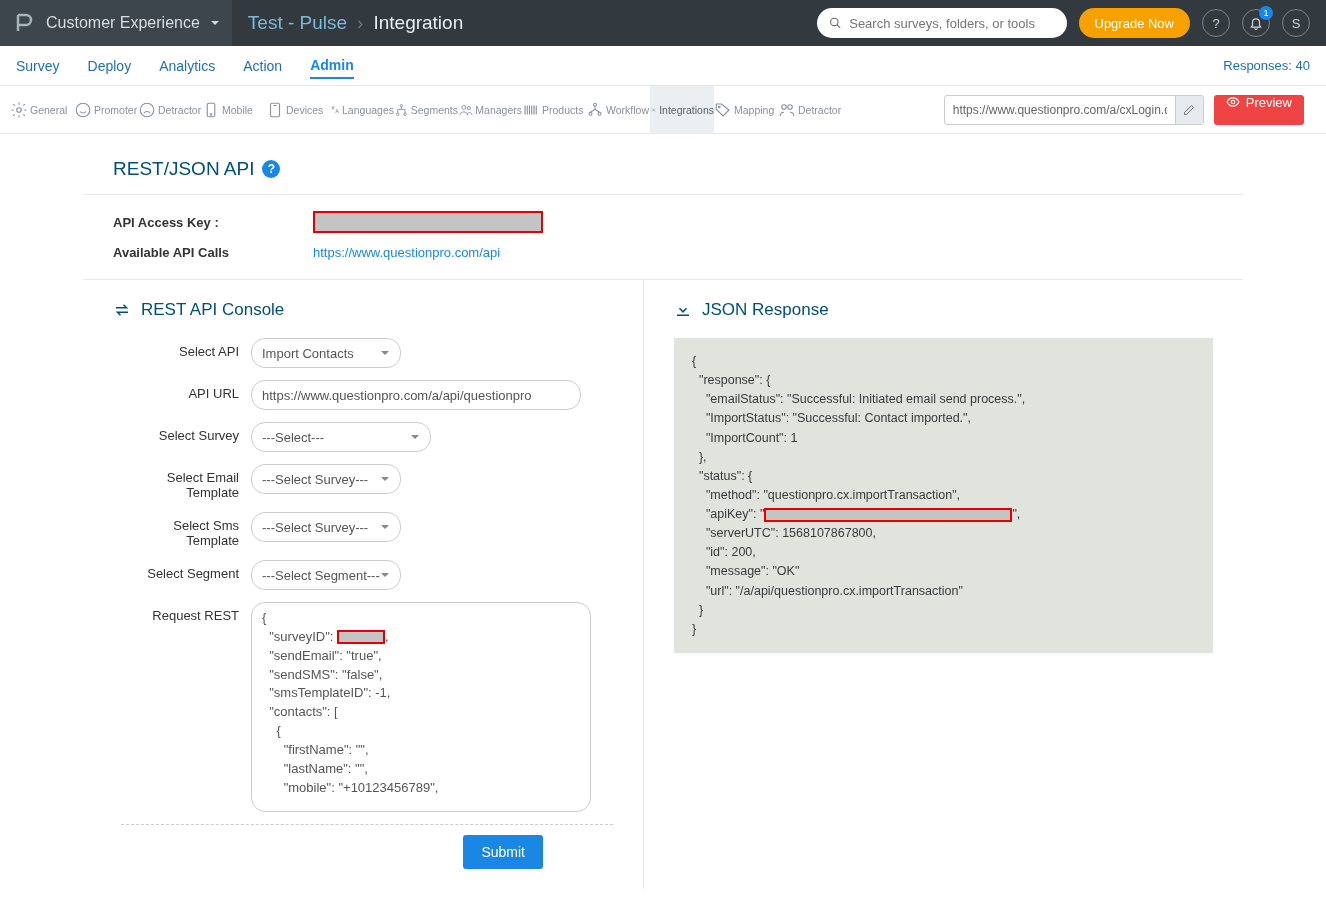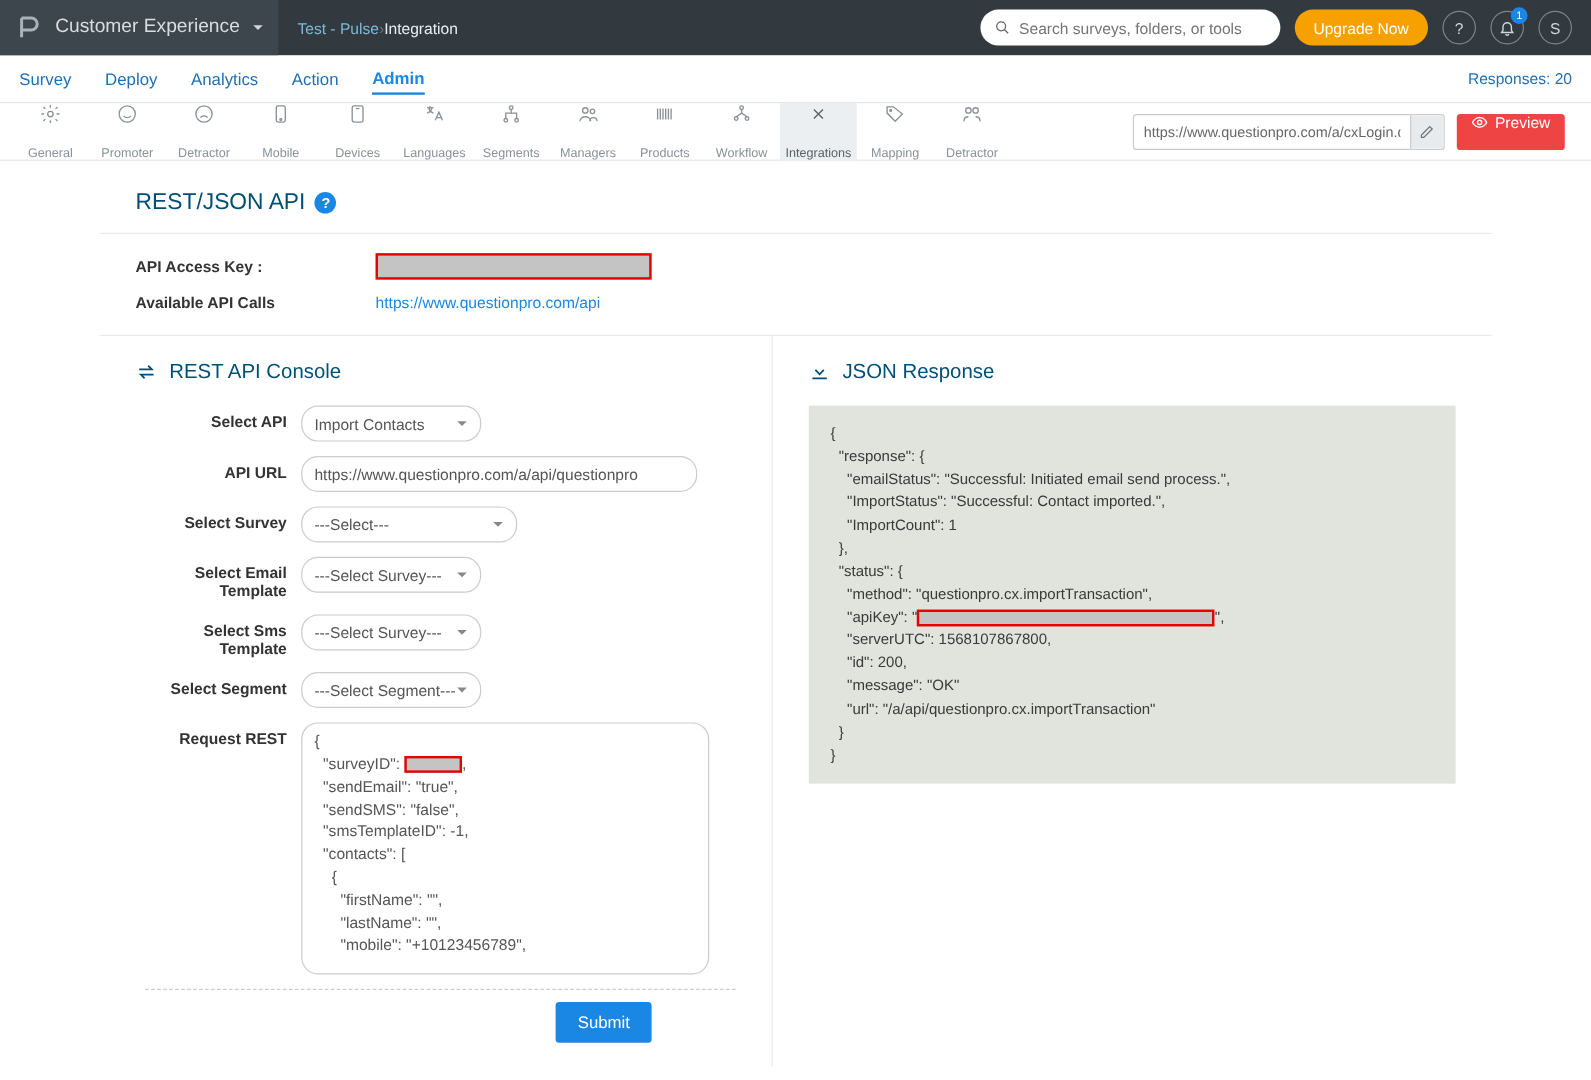--- a/index.html
+++ b/index.html
@@ -1,36 +1,36 @@
 <!DOCTYPE html>
 <html><head>
 <meta charset="utf-8">
 <style>
 *{box-sizing:border-box;margin:0;padding:0;font-family:"Segoe UI",Arial,sans-serif}
 body{background:#fff;color:#333}
 .topbar{background:#323a40;height:46px;display:flex;align-items:center;color:#d0d6da}
 .brand-box{background:#3d464d;height:46px;display:flex;align-items:center;padding:0 12px;gap:10px}
 .logo{width:24px;height:24px;color:#a7b2b9}
 .brand{color:#d8dde1;font-size:16px}
-.bc{padding:0 16px;font-size:13px;display:flex;align-items:flex-start;}
+.bc{padding:0 16px;font-size:19px;display:flex;align-items:flex-start;gap:10px}
 .bc-a{color:#7fb8d6}
 .bc-sep{color:#6a757d}
 .bc-b{color:#e7eff4}
 .top-right{margin-left:auto;display:flex;align-items:center;gap:12px;padding-right:16px}
 .search{background:#fff;border-radius:18px;height:30px;display:flex;align-items:center;padding:0 12px;width:250px;gap:8px}
 .search input{border:none;outline:none;font-size:13px;width:100%;color:#555}
 .upgrade{background:#f7a100;color:#fff;border:none;border-radius:18px;height:30px;padding:0 16px;font-size:13px;cursor:pointer}
 .circle-btn{width:28px;height:28px;border:1px solid #7c848a;border-radius:50%;display:flex;align-items:center;justify-content:center;color:#d0d6da;font-size:13px;cursor:pointer;position:relative}
 .badge{position:absolute;top:-4px;right:-4px;background:#1b87e5;color:#fff;border-radius:8px;font-size:9px;min-width:14px;height:14px;display:flex;align-items:center;justify-content:center;padding:0 3px}
 .tabs{display:flex;align-items:center;height:40px;border-bottom:1px solid #e5e5e5;padding:0 16px;gap:28px}
 .tab{color:#1f6fb3;font-size:14px;cursor:pointer;padding:4px 0}
 .tab.active{color:#1b87e5;border-bottom:2px solid #1b87e5;font-weight:700}
 .tabs .resp{margin-left:auto;color:#1f6fb3;font-size:13px}
 .toolbar{display:flex;align-items:center;height:48px;border-bottom:1px solid #e5e5e5;padding:0 10px}
-.tool{display:flex;flex-direction:column;align-items:center;justify-content:space-between;width:64px;height:48px;color:#8a9199;font-size:10px;gap:2px;cursor:pointer}
+.tool{display:flex;flex-direction:row;align-items:center;justify-content:flex-start;width:64px;height:48px;color:#8a9199;font-size:10px;gap:2px;cursor:pointer}
 .tool.active{background:#ebeff1;color:#5a6369}
 .tool svg{width:18px;height:18px}
 .tool span{font-size:10.5px}
 .url-prev{margin-left:auto;display:flex;align-items:center;gap:10px;padding-right:12px}
 .url-box{display:flex;align-items:center;border:1px solid #ccc;border-radius:3px;height:30px;overflow:hidden}
 .url-box input{border:none;outline:none;padding:0 8px;font-size:12px;width:230px;color:#666}
 .url-box .pencil{width:28px;height:28px;display:flex;align-items:center;justify-content:center;background:#e8ebed;border-left:1px solid #ccc;color:#6a737a;cursor:pointer}
 .preview-btn{background:#ef4444;color:#fff;border:none;border-radius:3px;height:30px;padding:0 12px;font-size:13px;display:flex;gap:6px;cursor:pointer}
 .main{max-width:1180px;margin:0 auto}
 .panel-head{padding:24px 30px 14px 30px;margin:0 10px}
@@ -40,21 +40,21 @@
 .info-row{display:flex;align-items:center;height:30px}
 .info-lbl{width:200px;color:#333;font-size:13px;font-weight:600}
 .redact{background:#c4c4c4;border:2px solid #e60000;width:230px;height:22px}
 .link{color:#1b87e5;font-size:13px;text-decoration:none}
 .cols{display:flex;margin:0 10px}
 .col-l{flex:0 0 560px;padding:20px 30px}
 .col-r{flex:1;padding:20px 30px;border-left:1px solid #e9e9e9;min-height:520px}
 .section-h{color:#005075;font-size:17px;display:flex;align-items:center;gap:10px;margin-bottom:18px}
 .form{padding-left:8px}
 .frow{display:flex;margin-bottom:12px}
-.flbl{width:130px;text-align:right;padding-right:12px;color:#333;font-size:13px;padding-top:6px;font-weight:700}
+.flbl{width:130px;text-align:right;padding-right:12px;color:#333;font-size:13px;padding-top:6px;font-weight:400}
 .fsel,.finput,.ftext{border:1px solid #ccc;border-radius:14px;font-size:13px;padding:6px 10px;color:#555;background:#fff}
 .fsel{width:150px;height:30px;display:flex;align-items:center;justify-content:space-between;cursor:pointer}
 .fsel.wide{width:180px}
 .finput{width:330px;height:30px}
 .ftext{width:340px;height:210px;overflow:auto;font-family:inherit;font-size:13px;line-height:1.45;white-space:pre;resize:none;position:relative}
 .ftext .red-inline{background:#c4c4c4;border:2px solid #e60000;display:inline-block;width:48px;height:14px;vertical-align:middle}
 .submit{background:#1b87e5;color:#fff;border:none;border-radius:3px;height:34px;padding:0 18px;font-size:14px;cursor:pointer;margin-left:auto;display:block;margin-top:10px;margin-right:70px}
 .json-box{background:#e1e3dd;padding:14px 18px;font-family:"Courier New",monospace;font-size:12.5px;color:#3a3a3a;line-height:1.45;white-space:pre;position:relative}
 .json-box .red2{background:#c4c4c4;border:2px solid #e60000;display:inline-block;width:248px;height:14px;vertical-align:middle}
 .chev{width:10px;height:10px}
@@ -102,21 +102,21 @@
       </div>
   </div>
 </div>
 
 <div class="tabs">
   <span class="tab">Survey</span>
   <span class="tab">Deploy</span>
   <span class="tab">Analytics</span>
   <span class="tab">Action</span>
   <span class="tab active">Admin</span>
-  <span class="resp">Responses: 20</span>
+  <span class="resp">Responses: 40</span>
 </div>
 
 <div class="toolbar">
   <div class="tool">
       <svg viewBox="0 0 24 24" fill="none" stroke="currentColor" stroke-width="1.5">
         <circle cx="12" cy="12" r="3"></circle>
         <path d="M12 2v3M12 19v3M4.2 4.2l2.1 2.1M17.7 17.7l2.1 2.1M2 12h3M19 12h3M4.2 19.8l2.1-2.1M17.7 6.3l2.1-2.1"></path>
       </svg>
       <span>General</span>
     </div>

